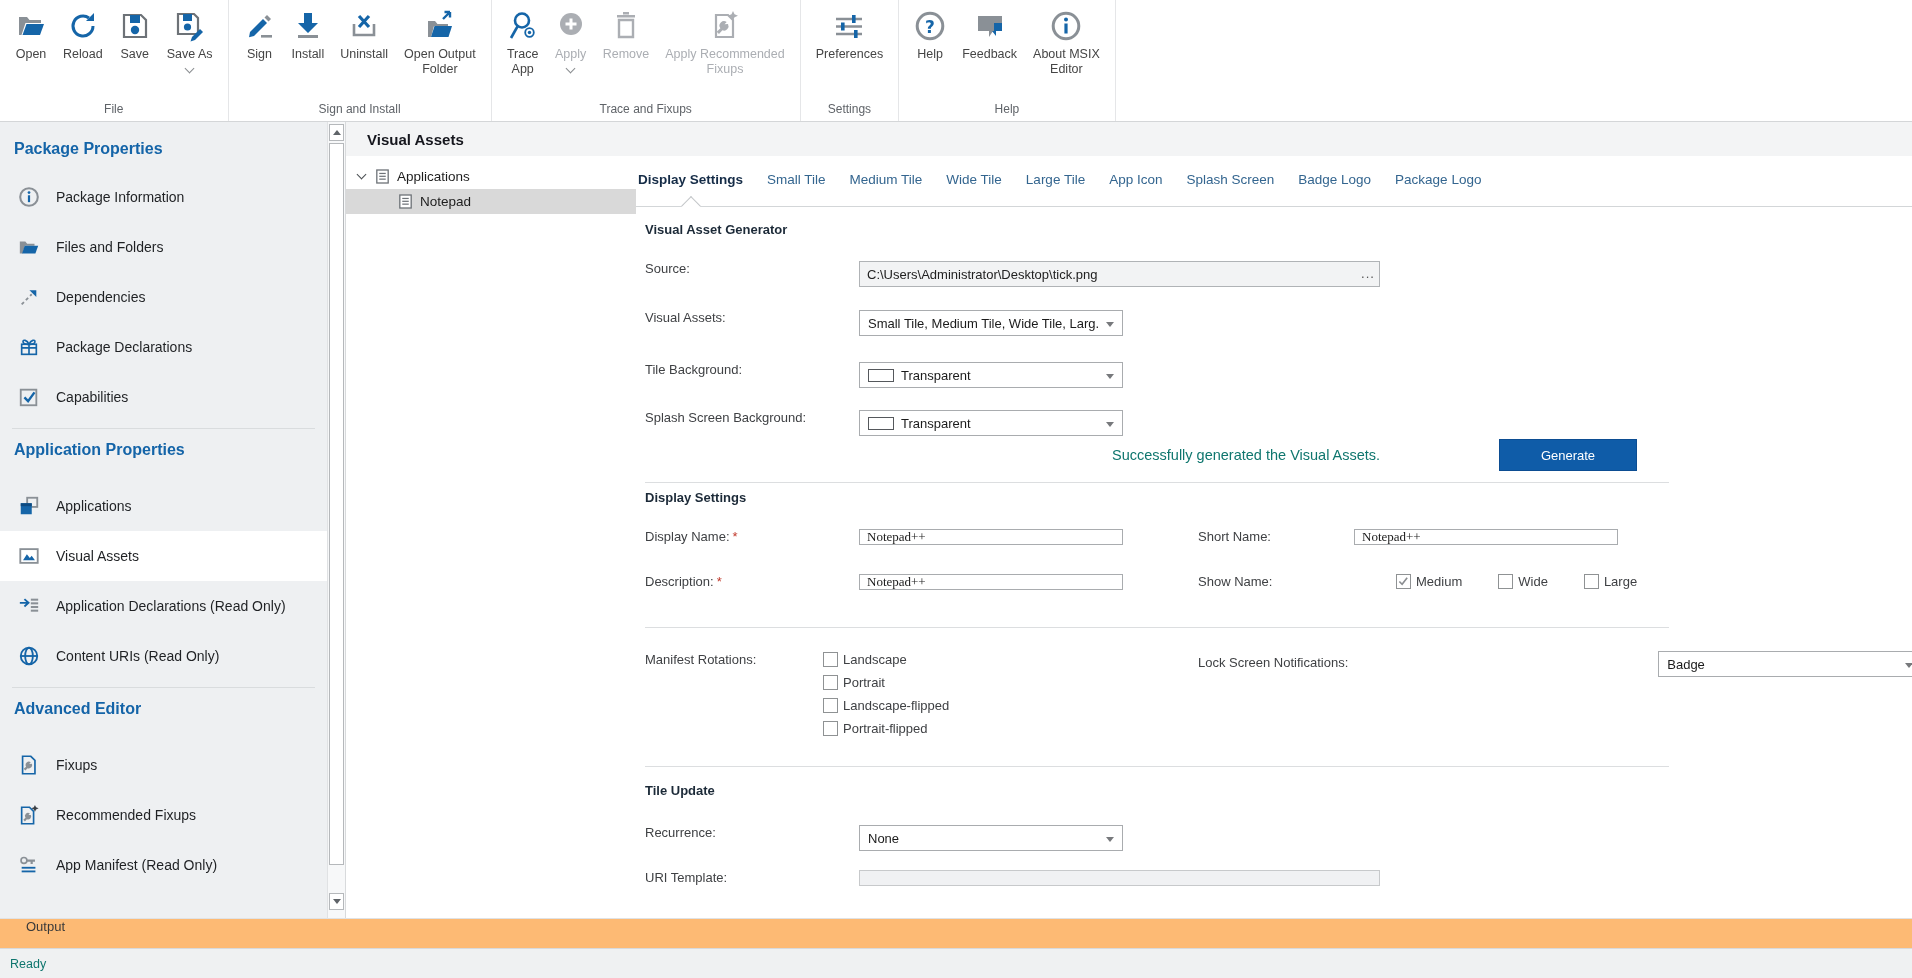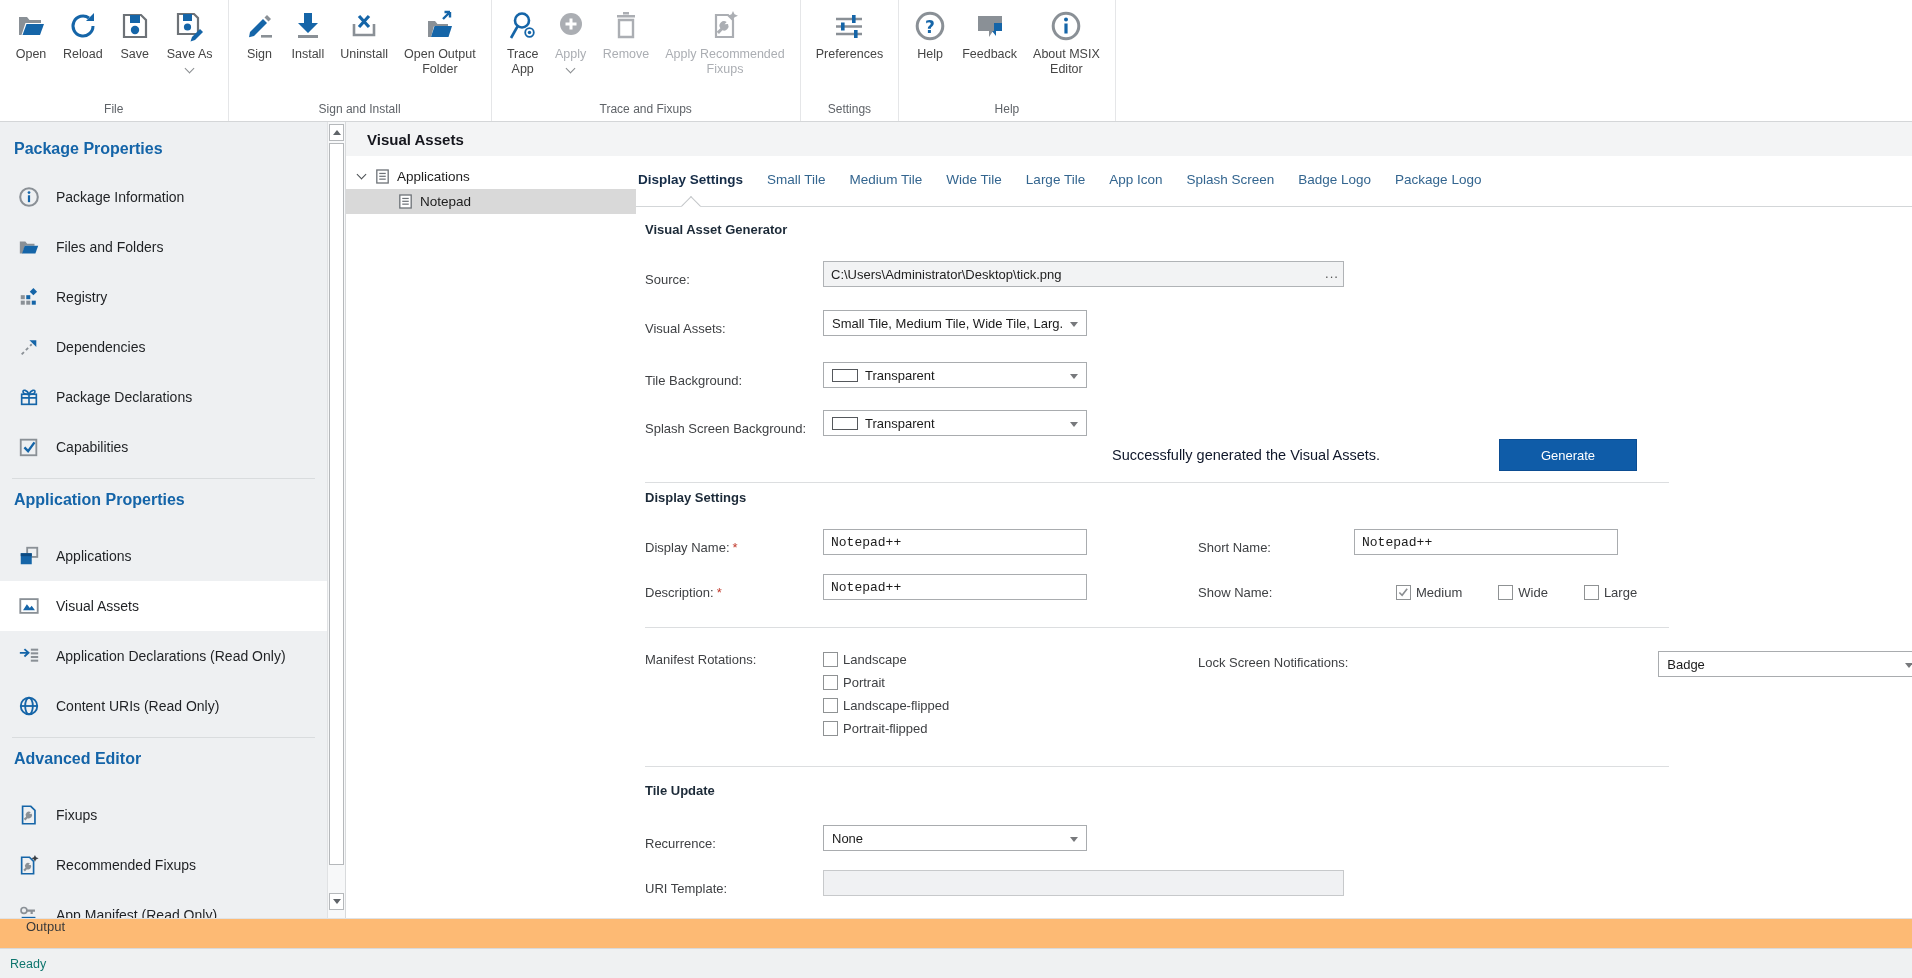--- a/index.html
+++ b/index.html
@@ -75,38 +75,38 @@
     border-bottom: 1px solid #d3d6d8; position: relative; }
   .tab { font-size: 13.5px; color: #33658f; position: relative; white-space: nowrap; height: 17px; }
   .tab.active { color: #152c47; font-weight: bold; }
   .tab.active::after { content: ""; position: absolute; left: 50%; margin-left: -7px;
     bottom: -24px; width: 13px; height: 13px; background: #fff;
     border-top: 1px solid #c3c6c9; border-left: 1px solid #c3c6c9; transform: rotate(45deg); }
 
   
   .form { padding: 14px 0 0 9px; position: relative; font-size: 13px; }
   .sec { font-size: 13px; font-weight: bold; color: #1c2a38; height: 18px; line-height: 18px; }
-  .row { display: flex; align-items: flex-end; position: relative; height: 26px; }
+  .row { display: flex; align-items: flex-start; position: relative; height: 26px; gap: 36px; }
   .lbl { width: 178px; flex: none; color: #3f4144; }
   .r-lbl { position: absolute; left: 553px; color: #3f4144; }
   .r-field { position: absolute; left: 709px; }
   .req { color: #c0392b; margin-left: 3px; }
   .m-src { margin-top: 22px; } .m-va { margin-top: 23px; } .m-tb { margin-top: 26px; }
   .m-ssb { margin-top: 22px; }
   .action-row { margin-top: 2px; height: 34px; position: relative; }
   .divider { height: 1px; background: #dcdee0; width: 1024px; }
   .d1 { margin-top: 10px; } .h-ds { margin-top: 6px; } .r1 { margin-top: 22px; }
   .r2 { margin-top: 19px; } .d2 { margin-top: 27px; }
   .rot-block { margin-top: 20px; position: relative; display: flex; min-height: 96px; }
   .rot-block .lbl { padding-top: 4px; align-self: flex-start; }
   .d3 { margin-top: 22px; } .h-tu { margin-top: 15px; } .m-rec { margin-top: 25px; }
   .m-uri { margin-top: 19px; }
 
-  .txt { height: 26px; border: 1px solid #a9acaf; background: #fff; font-size: 13px;
-    color: #1b1b1b; padding: 0 7px; font-family: Liberation Mono, monospace; }
+  .txt { height: 16px; border: 1px solid #a9acaf; background: #fff; font-size: 13px;
+    color: #1b1b1b; padding: 0 7px; font-family: Liberation Serif, serif; }
   .txt.dis { background: #f0f1f3; border-color: #c7c9cb; }
   .w-med { width: 264px; } .w-wide { width: 521px; }
   .src-field { display: flex; align-items: center; height: 26px;
     border: 1px solid #b0b3b6; background: #f2f3f4; }
   .src-input { flex: 1; border: 0; background: transparent; font-size: 13px; color: #222;
     padding: 0 7px; font-family: "Liberation Sans", sans-serif; outline: none; }
   .browse { width: 22px; text-align: center; color: #555; font-size: 13px;
     letter-spacing: 1px; line-height: 10px; }
 
   .dd { height: 26px; border: 1px solid #a9acaf; background: #fff; display: flex;
@@ -119,21 +119,21 @@
     margin-right: 7px; flex: none; }
 
   .cb-row { display: flex; gap: 36px; align-items: center; margin-left: 42px; }
   .cb-col { display: flex; flex-direction: column; gap: 8px; padding-top: 4px; }
   .cb-item { display: flex; align-items: center; }
   .cb { width: 15px; height: 15px; border: 1px solid #8f9294; background: #fff; flex: none;
     display: inline-flex; align-items: center; justify-content: center; margin-right: 5px; }
   .cb-lbl { font-size: 13px; color: #3f4144; }
 
   .success { position: absolute; left: 467px; top: 50%; transform: translateY(-50%);
-    color: #0f172a; font-size: 14.5px; }
+    color: #0f766e; font-size: 14.5px; }
   .generate { position: absolute; left: 854px; top: 1px; width: 138px; height: 32px;
     background: #0f5ca8; border: 1px solid #0c4d92; color: #fff; font-size: 13px;
     font-family: "Liberation Sans", sans-serif; }
 
   
   .output-bar { height: 30px; flex: none; background: #fdba74; border-top: 1px solid #e0e2e4;
     display: flex; padding-left: 26px; font-size: 13px; color: #3a3a3a; }
   .status-bar { height: 30px; flex: none; background: #eff1f2; border-top: 1px solid #d8dadc;
     display: flex; align-items: center; padding-left: 10px; font-size: 12.5px; color: #0f766e; }
 </style>
@@ -350,37 +350,20 @@
           <span class="sb-label">Package Information</span>
         </div>
         <div class="sb-item">
           <span class="icon">
             <svg viewBox="0 0 24 24">
               <path fill="#8a9096" d="M2 19V6h6l2 2.5h8v2H7.5L5 19z"></path>
               <path fill="#1565a8" d="M4.5 19l2.8-8.5H22L19 19z"></path>
             </svg>
           </span>
           <span class="sb-label">Files and Folders</span>
-        </div>
-        <div class="sb-item">
-          <span class="icon">
-            <svg viewBox="0 0 24 24">
-              <g fill="#8a9096">
-                <rect x="3" y="10" width="4.4" height="4.4"></rect>
-                <rect x="3" y="16" width="4.4" height="4.4"></rect>
-                <rect x="9" y="16" width="4.4" height="4.4"></rect>
-              </g>
-              <g fill="#1565a8">
-                <rect x="9" y="10" width="4.4" height="4.4"></rect>
-                <rect x="15" y="16" width="4.4" height="4.4"></rect>
-                <path d="M16.8 2.2l4 4-4 4-4-4z"></path>
-              </g>
-            </svg>
-          </span>
-          <span class="sb-label">Registry</span>
         </div>
         <div class="sb-item">
           <span class="icon">
             <svg viewBox="0 0 24 24">
               <path d="M4 20L15 9" stroke="#8a9096" stroke-width="2" stroke-dasharray="3.5 3" fill="none"></path>
               <path fill="#1565a8" d="M12.5 4.5H20V12z"></path>
             </svg>
           </span>
           <span class="sb-label">Dependencies</span>
         </div>

